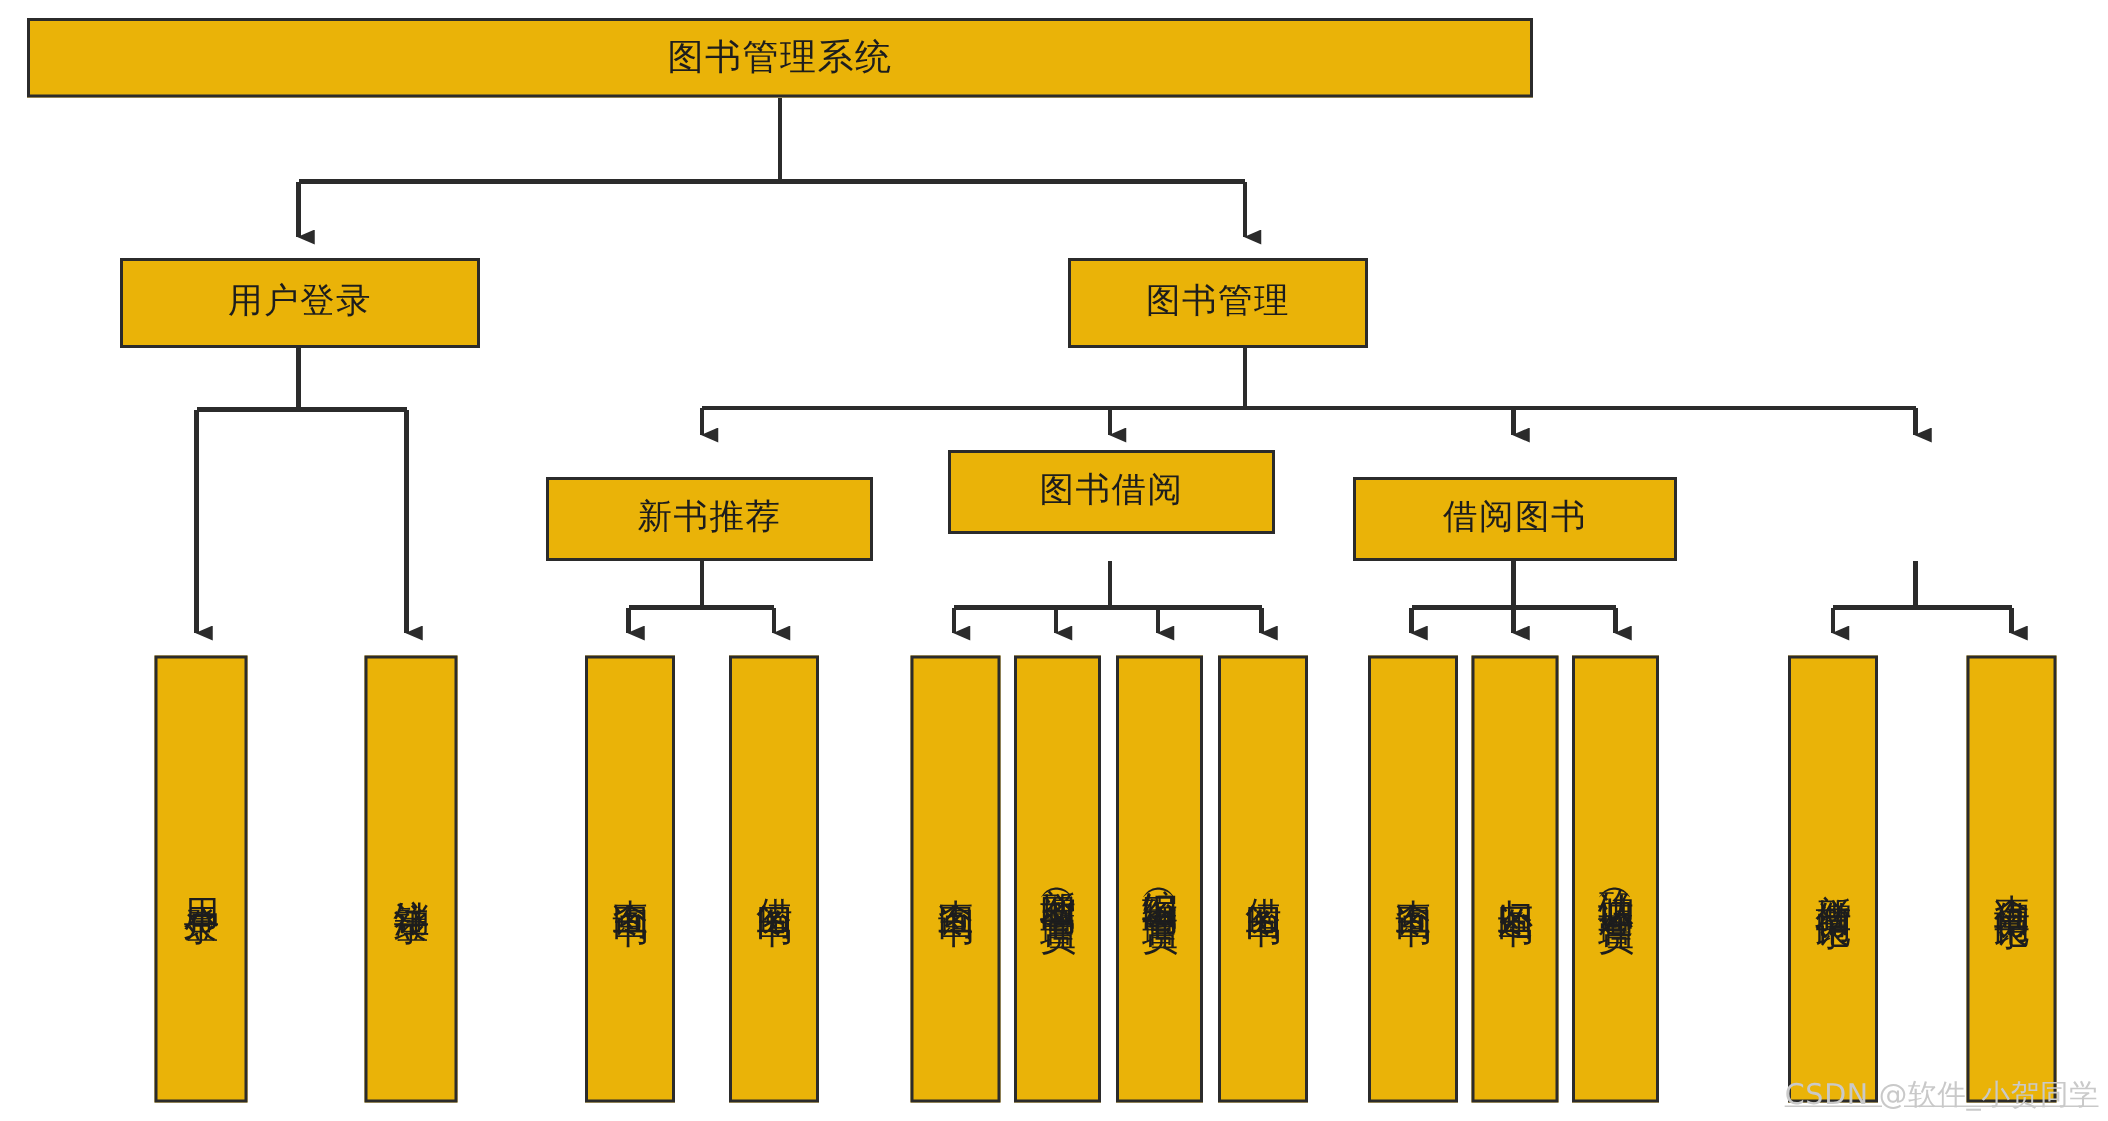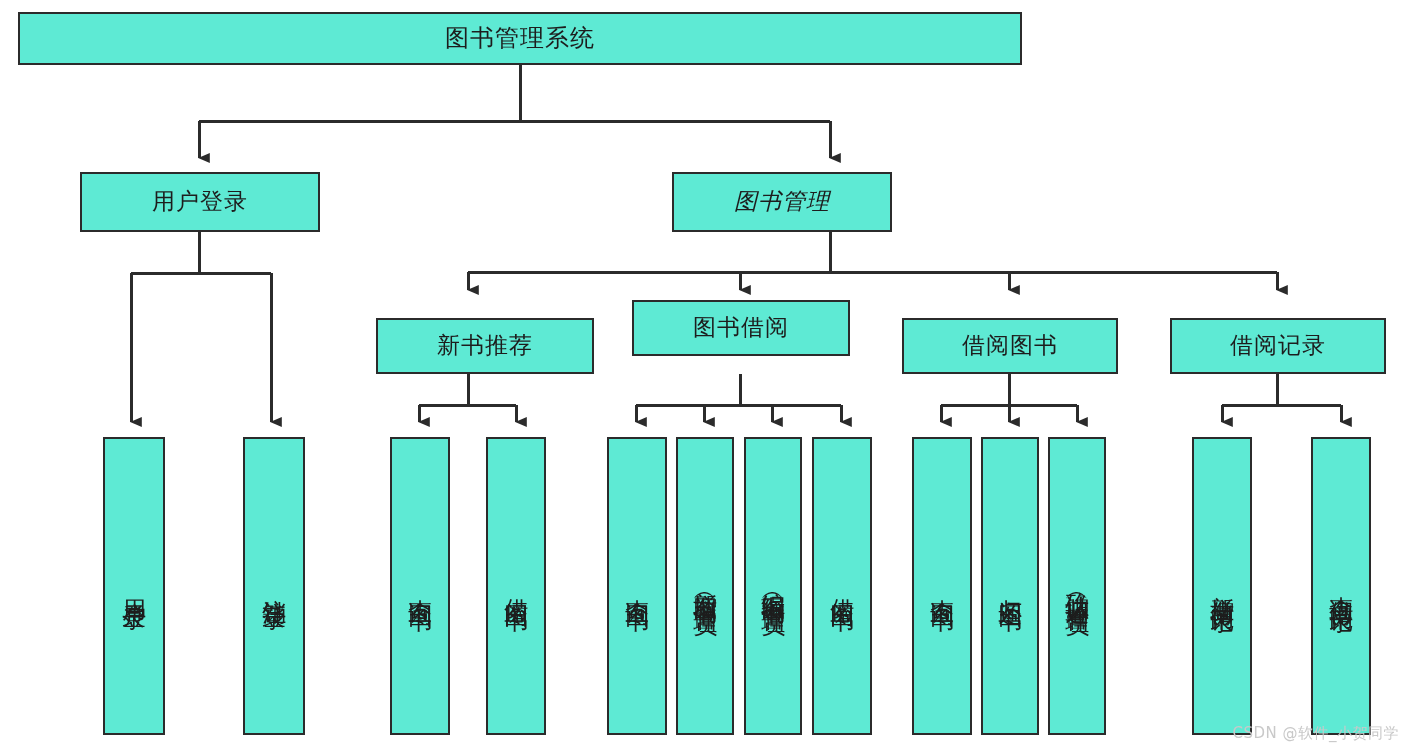--- a/index.html
+++ b/index.html
@@ -16,21 +16,21 @@
     overflow:hidden;
   }
   svg#wires{
     position:absolute;left:0;top:0;
     width:1405px;height:747px;
     pointer-events:none;
   }
   .node{
     position:absolute;
     box-sizing:border-box;
-    background:#5eead4;
+    background:#eab308;
     border:2px solid #2b2b2b;
     display:flex;
     align-items:center;
     justify-content:center;
     color:#1d1d1d;
   }
   .node.h{
     font-size:23px;
     letter-spacing:1px;
     line-height:1.1;
@@ -48,25 +48,26 @@
   .node.v .vtxt{
     writing-mode:vertical-rl;
     text-orientation:upright;
     white-space:normal;
     display:block;
   }
   .watermark{
     position:absolute;
     right:6px;
     bottom:4px;
-    font-size:15px;
+    font-size:19px;
     color:#c9c9c9;
     white-space:nowrap;
     letter-spacing:0.5px;
     user-select:none;
+    text-decoration:underline;
   }
 </style>
 </head>
 <body>
 
 <div id="canvas">
 
   <svg id="wires" viewBox="0 0 1405 747" xmlns="http://www.w3.org/2000/svg">
     <defs>
       <marker id="arrow" viewBox="0 0 12 14" refX="6" refY="13" markerWidth="10" markerHeight="12" orient="auto-start-reverse" markerUnits="userSpaceOnUse">
@@ -119,35 +120,32 @@
     </g>
   </svg>
 
   <div class="node h root" style="left:18px;top:12px;width:1004px;height:53px;">
     <span>图书管理系统</span>
   </div>
 
   <div class="node h" style="left:80px;top:172px;width:240px;height:60px;">
     <span>用户登录</span>
   </div>
-  <div class="node h" style="left:672px;top:172px;width:220px;height:60px;font-style:italic;">
+  <div class="node h" style="left:712px;top:172px;width:200px;height:60px;">
     <span>图书管理</span>
   </div>
 
-  <div class="node h" style="left:376px;top:318px;width:218px;height:56px;">
+  <div class="node h" style="left:364px;top:318px;width:218px;height:56px;">
     <span>新书推荐</span>
   </div>
   <div class="node h" style="left:632px;top:300px;width:218px;height:56px;">
     <span>图书借阅</span>
   </div>
   <div class="node h" style="left:902px;top:318px;width:216px;height:56px;">
     <span>借阅图书</span>
-  </div>
-  <div class="node h" style="left:1170px;top:318px;width:216px;height:56px;">
-    <span>借阅记录</span>
   </div>
 
   <div class="node v" style="left:103px;top:437px;width:62px;height:298px;">
     <span class="vtxt">用户登录</span>
   </div>
   <div class="node v" style="left:243px;top:437px;width:62px;height:298px;">
     <span class="vtxt">注销登录</span>
   </div>
 
   <div class="node v" style="left:390px;top:437px;width:60px;height:298px;">

